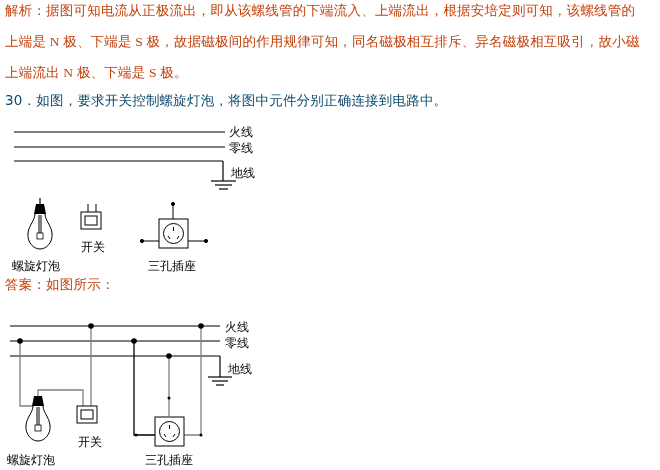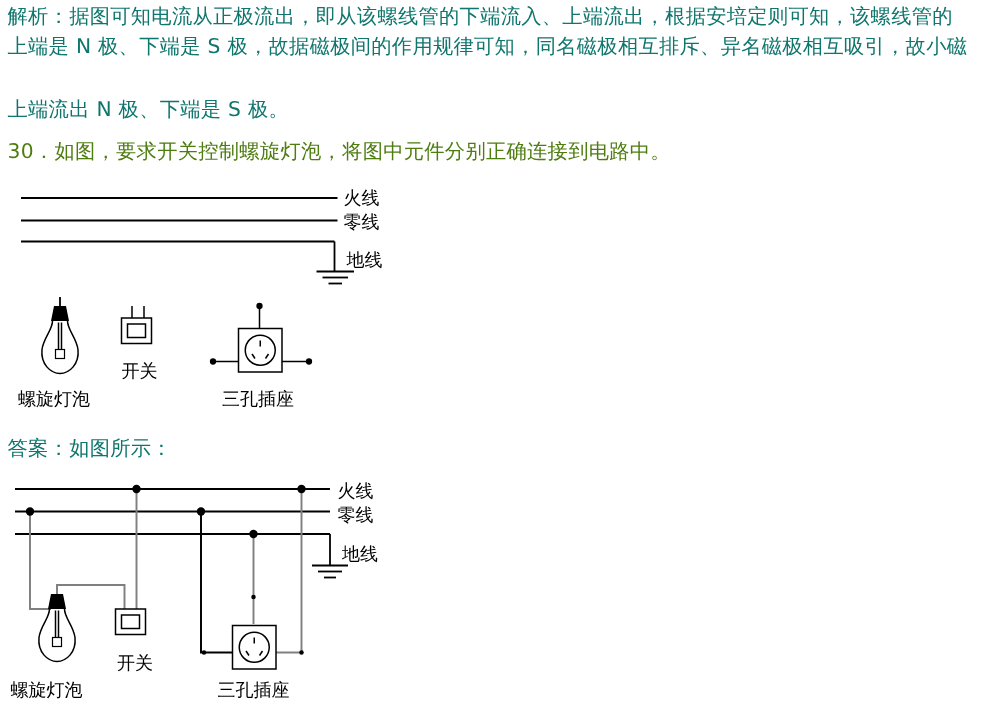--- a/index.html
+++ b/index.html
@@ -1,28 +1,28 @@
 <!DOCTYPE html>
 <html><head>
 <meta charset="utf-8">
 <style>
   html, body { margin:0; padding:0; background:#ffffff; }
   body { width:660px; height:470px; position:relative; overflow:hidden;
          font-family:"DejaVu Sans", "Liberation Sans", sans-serif; }
   .line { position:absolute; left:5px; white-space:nowrap; font-size:13.5px; letter-spacing:0.2px; }
-  .red { color:#0f766e; }
-  .black { color:#4d7c0f; }
+  .red { color:#c2410c;font-family:Liberation Serif, serif; }
+  .black { color:#0c4a6e; }
   svg { position:absolute; left:0; top:0; }
   .lbl { font-size:12px; fill:#000; font-family:"DejaVu Sans", sans-serif; }
 </style>
 </head>
 <body>
 
 <div class="line red" style="top:2px">解析：据图可知电流从正极流出，即从该螺线管的下端流入、上端流出，根据安培定则可知，该螺线管的</div>
-<div class="line red" style="top:22px">上端是 N 极、下端是 S 极，故据磁极间的作用规律可知，同名磁极相互排斥、异名磁极相互吸引，故小磁</div>
+<div class="line red" style="top:33px">上端是 N 极、下端是 S 极，故据磁极间的作用规律可知，同名磁极相互排斥、异名磁极相互吸引，故小磁</div>
 <div class="line red" style="top:64px">上端流出 N 极、下端是 S 极。</div>
 <div class="line black" style="top:92px">30．如图，要求开关控制螺旋灯泡，将图中元件分别正确连接到电路中。</div>
 
 <svg width="660" height="470">
   <g stroke="#000" stroke-width="1.2" fill="none">
     <line x1="14" y1="132" x2="225" y2="132"></line>
     <line x1="14" y1="147" x2="225" y2="147"></line>
     <line x1="14" y1="161" x2="223" y2="161"></line>
     <line x1="223" y1="161" x2="223" y2="181"></line>
     <line x1="211" y1="181" x2="236" y2="181"></line>
@@ -60,21 +60,21 @@
     <circle cx="206" cy="241" r="1.6" fill="#000"></circle>
     <rect x="159" y="219" width="29" height="29"></rect>
     <circle cx="173.5" cy="233.5" r="10"></circle>
     <line x1="173.5" y1="227" x2="173.5" y2="231"></line>
     <line x1="168" y1="236" x2="170" y2="239"></line>
     <line x1="179" y1="236" x2="177" y2="239"></line>
   </g>
   <text class="lbl" x="148" y="270">三孔插座</text>
 </svg>
 
-<div class="line red" style="top:290px">答案：如图所示：</div>
+<div class="line red" style="top:276px">答案：如图所示：</div>
 
 <svg width="660" height="470" style="pointer-events:none">
   <g stroke="#000" stroke-width="1.2" fill="none">
     <line x1="10" y1="326" x2="220" y2="326"></line>
     <line x1="10" y1="341" x2="220" y2="341"></line>
     <line x1="10" y1="356" x2="220" y2="356"></line>
     <line x1="220" y1="356" x2="220" y2="377"></line>
     <line x1="208" y1="377" x2="232" y2="377"></line>
     <line x1="212" y1="381" x2="228" y2="381"></line>
     <line x1="216" y1="385" x2="224" y2="385"></line>

